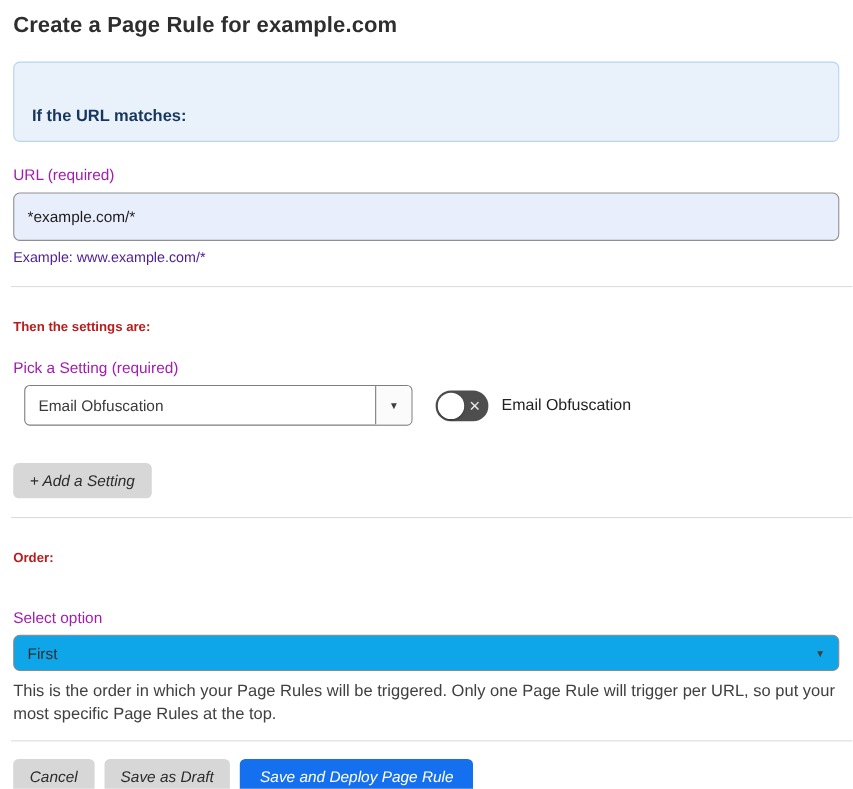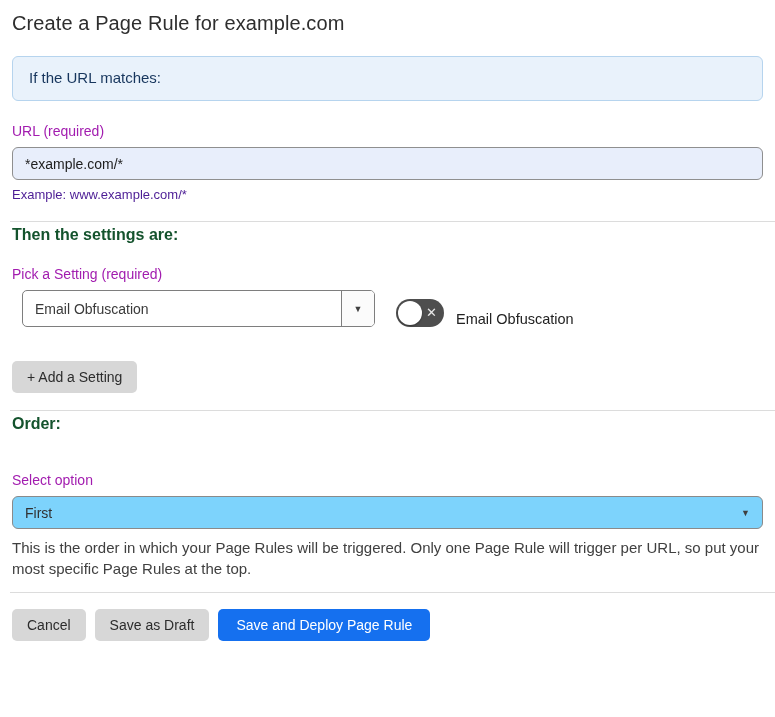--- a/index.html
+++ b/index.html
@@ -8,77 +8,77 @@
     width: 775px;
     height: 717px;
     background: #ffffff;
     font-family: "Liberation Sans", sans-serif;
     color: #2f2f2f;
     padding: 10px 12px 0 12px;
     overflow: hidden;
   }
   .page-title {
     font-size: 20px;
-    font-weight: normal;
+    font-weight: bold;
     color: #2e2e2e;
     margin: 2px 0 21px 0;
     letter-spacing: 0.1px;
   }
   .info-box {
     background: #e9f2fb;
     border: 1px solid #b6d4ee;
     border-radius: 6px;
     padding: 9px 16px 10px 16px;
     color: #17365d;
     font-size: 15px;
     line-height: 24px;
   }
-  .info-box .info-heading { font-weight: normal; }
+  .info-box .info-heading { font-weight: bold; margin-top: 28px; }
   .info-box .info-link {
     color: #2264c5;
     text-decoration: underline;
     cursor: pointer;
   }
   .field-label {
     font-size: 14px;
     color: #a21caf;
     margin: 22px 0 8px 0;
   }
   .url-input {
     display: block;
     width: 100%;
-    height: 33px;
+    height: 44px;
     background: #e8eefb;
     border: 1px solid #8f8f8f;
     border-radius: 6px;
     padding: 0 12px;
     font-family: "Liberation Sans", sans-serif;
     font-size: 14px;
     color: #1d1d1d;
     outline: none;
   }
   .helper-text {
     font-size: 13px;
     color: #4c1d95;
     margin-top: 7px;
   }
   .divider {
     border: none;
     border-top: 1px solid #dcdcdc;
     margin: 19px -12px 0 -2px;
   }
   .section-heading {
-    font-size: 16px;
+    font-size: 12px;
     font-weight: bold;
-    color: #14532d;
-    margin: 4px 0 0 0;
+    color: #b91c1c;
+    margin: 29px 0 0 0;
   }
   .setting-row {
     display: flex;
-    align-items: flex-end;
+    align-items: center;
     margin-top: 8px;
     padding-left: 10px;
   }
   .setting-select {
     display: flex;
     align-items: stretch;
     width: 353px;
     height: 37px;
     border: 1px solid #7e7e7e;
     border-radius: 5px;
@@ -139,40 +139,41 @@
     color: #222222;
   }
   .btn {
     display: inline-block;
     border: none;
     border-radius: 5px;
     font-family: "Liberation Sans", sans-serif;
     font-size: 14px;
     padding: 8px 15px;
     cursor: pointer;
+    font-style: italic;
   }
   .btn-gray {
     background: #d7d7d7;
     color: #2c2c2c;
   }
   .btn-blue {
     background: #1570ef;
     color: #ffffff;
     padding: 8px 18px;
   }
   .add-setting-btn { margin-top: 34px; }
   .order-select {
     display: flex;
     align-items: center;
     justify-content: space-between;
     width: 100%;
     height: 33px;
     border: 1px solid #8a8a8a;
     border-radius: 6px;
-    background: #7dd3fc;
+    background: #0ea5e9;
     padding: 0 12px;
     font-size: 14px;
     color: #303030;
     cursor: pointer;
   }
   .order-select .select-arrow {
     font-size: 9px;
     color: #3f3f3f;
   }
   .order-description {

